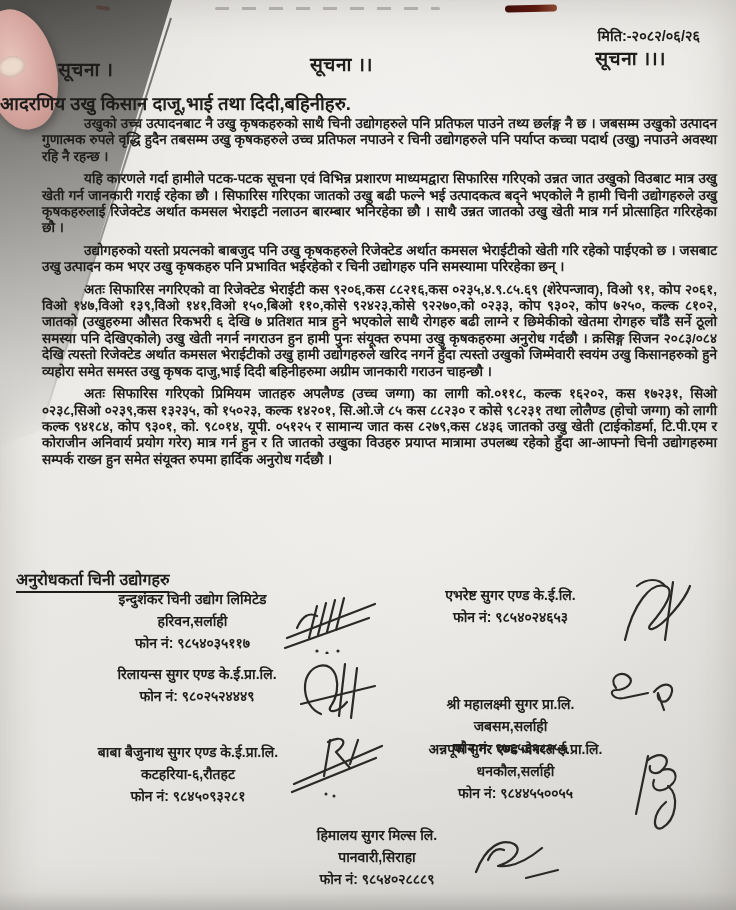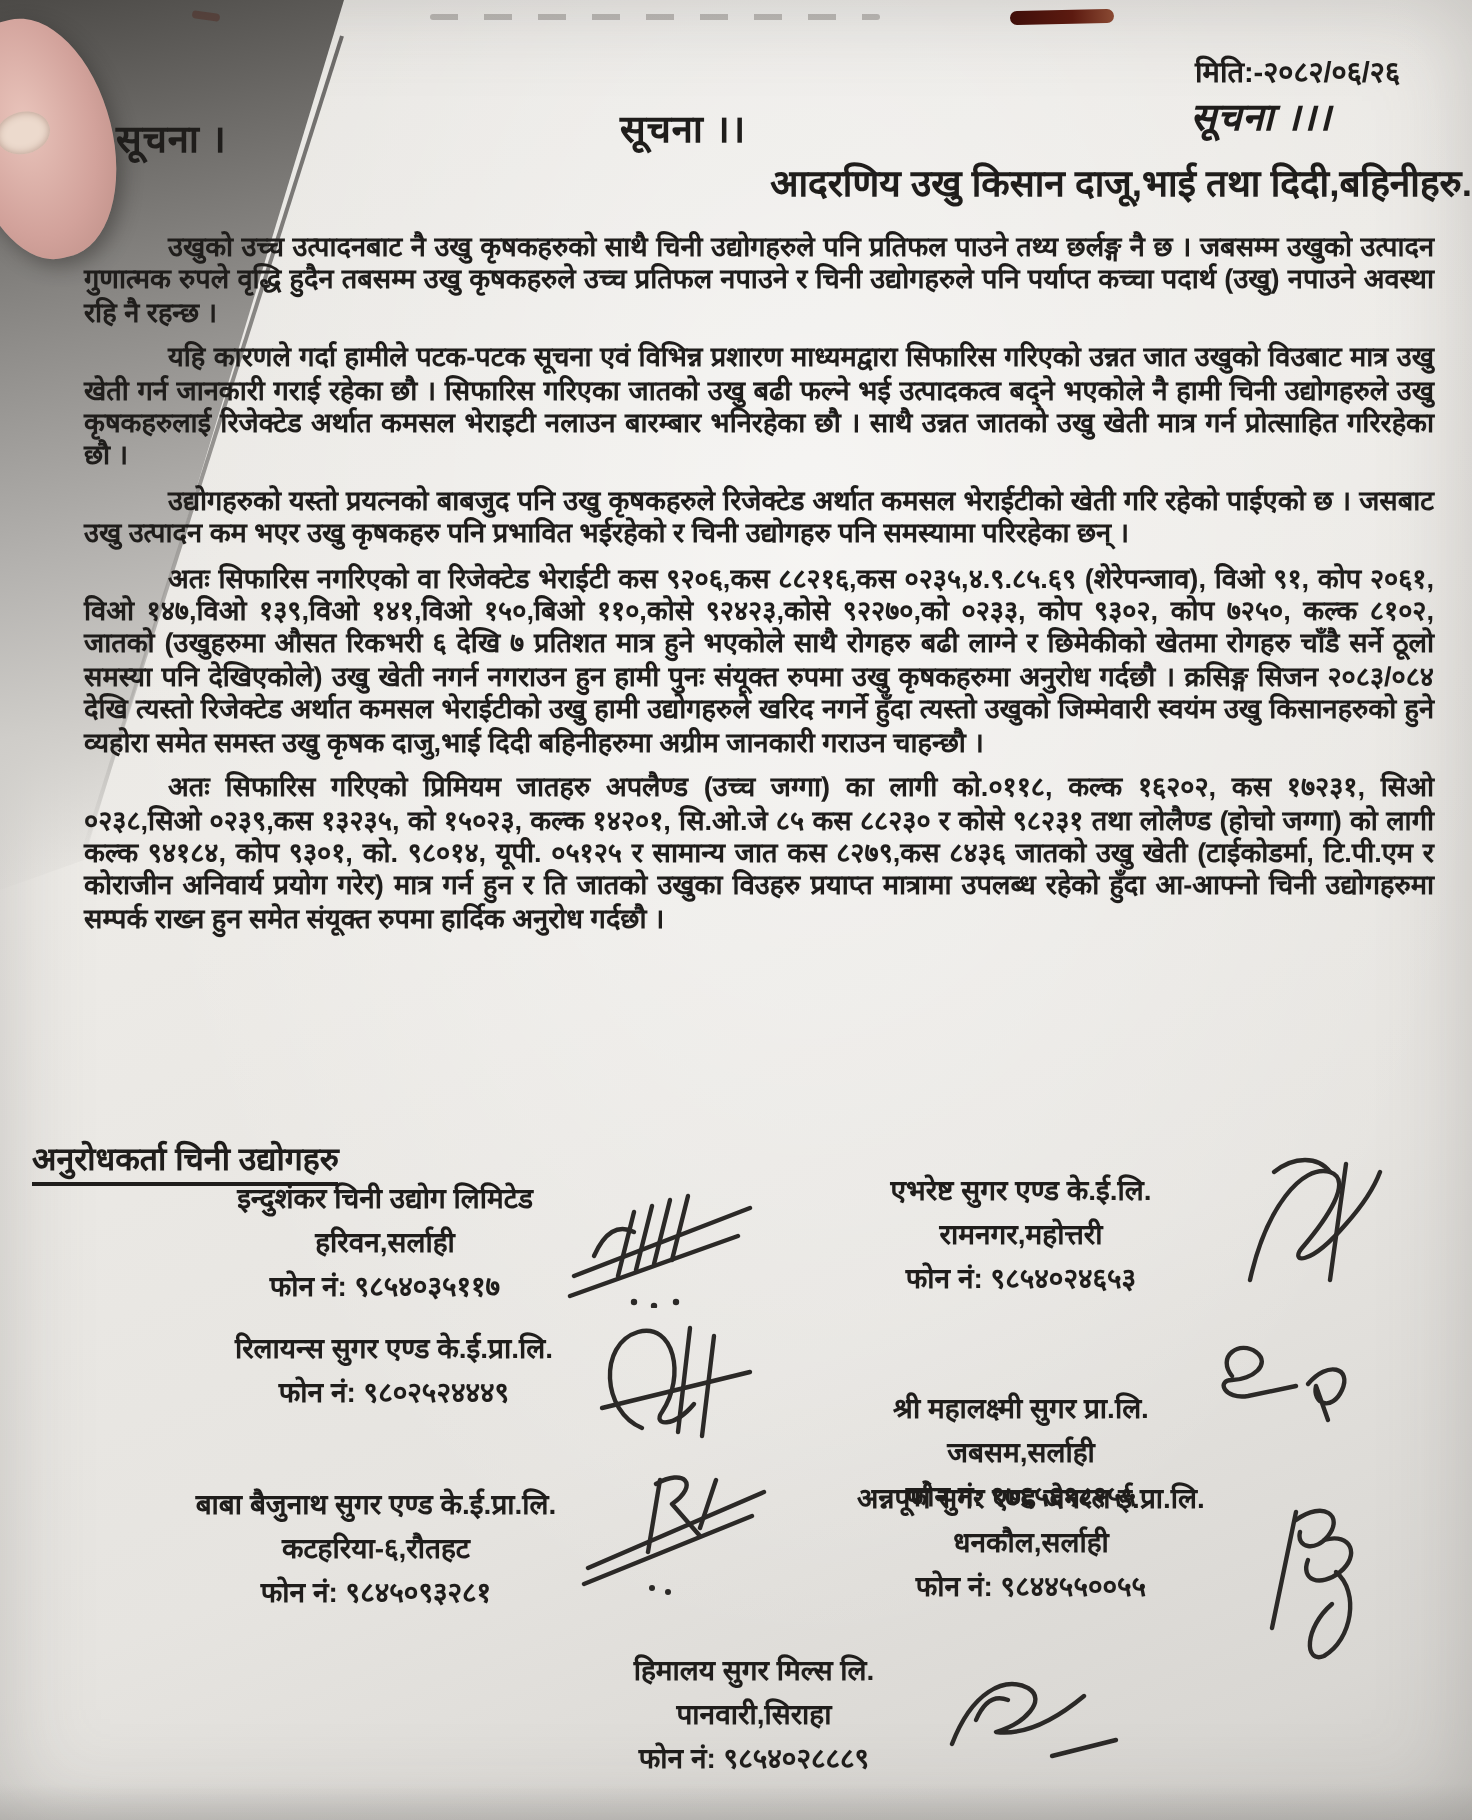--- a/index.html
+++ b/index.html
@@ -34,22 +34,22 @@
   .mark-red{position:absolute;left:505px;top:5px;width:52px;height:7px;border-radius:4px;
     background:linear-gradient(90deg,#3f0e09,#5c1a10 60%,#8a4a33);transform:rotate(-1.2deg);}
   .mark-dashes{position:absolute;left:215px;top:7px;width:225px;height:3px;border-radius:2px;
     background:repeating-linear-gradient(90deg,rgba(90,85,80,.35) 0 14px,rgba(0,0,0,0) 14px 27px);}
   .mark-left{position:absolute;left:96px;top:6px;width:14px;height:4px;border-radius:2px;background:rgba(80,40,30,.45);transform:rotate(8deg);}
   
   .date{position:absolute;top:25px;right:36px;font-size:14.5px;font-weight:700;}
   .notice{position:absolute;font-size:19px;font-weight:700;letter-spacing:.5px;}
   .notice-left{left:58px;top:56px;}
   .notice-center{left:310px;top:51px;}
-  .notice-right{right:70px;top:45px;font-style:italic;}
-  .salutation{position:absolute;top:78px;left:0;width:100%;margin:0;text-align:right;
+  .notice-right{right:70px;top:45px;}
+  .salutation{position:absolute;top:90px;left:0;width:100%;margin:0;text-align:left;
     font-size:18.5px;font-weight:700;}
   
   .bodytext{position:absolute;top:110px;left:36px;right:13px;text-align:justify;
     font-size:13.6px;line-height:16.4px;font-weight:700;}
   .bodytext p{margin:6px;text-indent:42px;}
   
   .req-heading{position:absolute;top:552px;left:0;width:100%;margin:16px;text-align:left;
     font-size:16px;font-weight:700;}
   .req-heading span{display:inline-block;border-bottom:2px solid #1f1d1b;padding-bottom:1px;}
   .signatory{position:absolute;text-align:center;font-size:14px;font-weight:700;line-height:22px;}
@@ -92,21 +92,20 @@
     <span>अनुरोधकर्ता चिनी उद्योगहरु</span>
   </h2>
 
   <div class="signatory" style="left:70px;top:588px;width:245px;">
     <div>इन्दुशंकर चिनी उद्योग लिमिटेड</div>
     <div>हरिवन,सर्लाही</div>
     <div>फोन नं: ९८५४०३५११७</div>
   </div>
   <div class="signatory" style="left:388px;top:584px;width:245px;">
     <div>एभरेष्ट सुगर एण्ड के.ई.लि.</div>
-    <div>रामनगर,महोत्तरी</div>
     <div>फोन नं: ९८५४०२४६५३</div>
   </div>
   <div class="signatory" style="left:72px;top:663px;width:250px;">
     <div>रिलायन्स सुगर एण्ड के.ई.प्रा.लि.</div>
     <div>फोन नं: ९८०२५२४४४९</div>
   </div>
   <div class="signatory" style="left:393px;top:665px;width:235px;margin-top:28px;">
     <div>श्री महालक्ष्मी सुगर प्रा.लि.</div>
     <div>जबसम,सर्लाही</div>
     <div>फोन नं: ९७६५६९८१५५</div>

